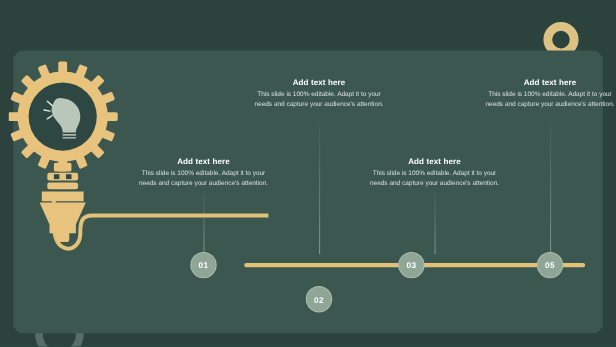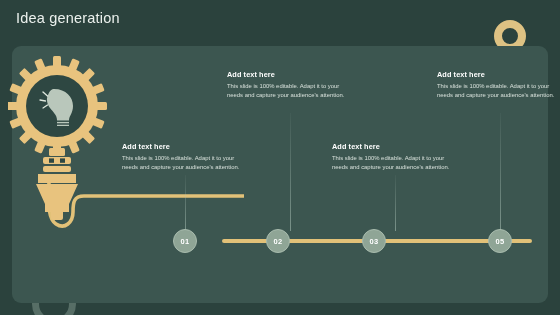--- a/index.html
+++ b/index.html
@@ -102,21 +102,21 @@
     position:absolute;
     width:1px;
     background:linear-gradient(to bottom, rgba(173,196,185,.05), rgba(173,196,185,.55));
     z-index:4;
   }
 
   
   .tbox {
     position:absolute;
     width:126px;
-    text-align:left;
+    text-align:center;
     z-index:5;
   }
   .tbox h3 {
     font-size:7.3px;
     font-weight:700;
     color:#ffffff;
     margin-bottom:2.5px;
     letter-spacing:.1px;
   }
   .tbox p {
@@ -126,21 +126,20 @@
     font-weight:400;
   }
 </style>
 </head>
 <body>
 
 <div id="slide">
 
   <div class="ring-tr"></div>
 
-  <div class="title">Idea generation</div>
 
   <div class="card"></div>
 
   <div class="ring-bl"></div>
 
   <div class="bulb-icon">
     <svg viewBox="0 0 110 185" width="110" height="185">
       <g fill="#e8c37e">
 
         <path d="M55 12
@@ -229,21 +228,21 @@
   <div class="timeline-line"></div>
 
   <div class="connector" style="left:185px; top:175px; height:56px;"></div>
   <div class="connector" style="left:290px; top:113px; height:118px;"></div>
   <div class="connector" style="left:395px; top:175px; height:56px;"></div>
   <div class="connector" style="left:500px; top:113px; height:118px;"></div>
 
   <div class="node" style="left:173px;">
     <span>01</span>
   </div>
-  <div class="node" style="left:266px;">
+  <div class="node" style="left:278px;margin-top:31px;">
     <span>02</span>
   </div>
   <div class="node" style="left:362px;">
     <span>03</span>
   </div>
   <div class="node" style="left:488px;">
     <span>05</span>
   </div>
 
   <div class="tbox" style="left:122px; top:142px;">

